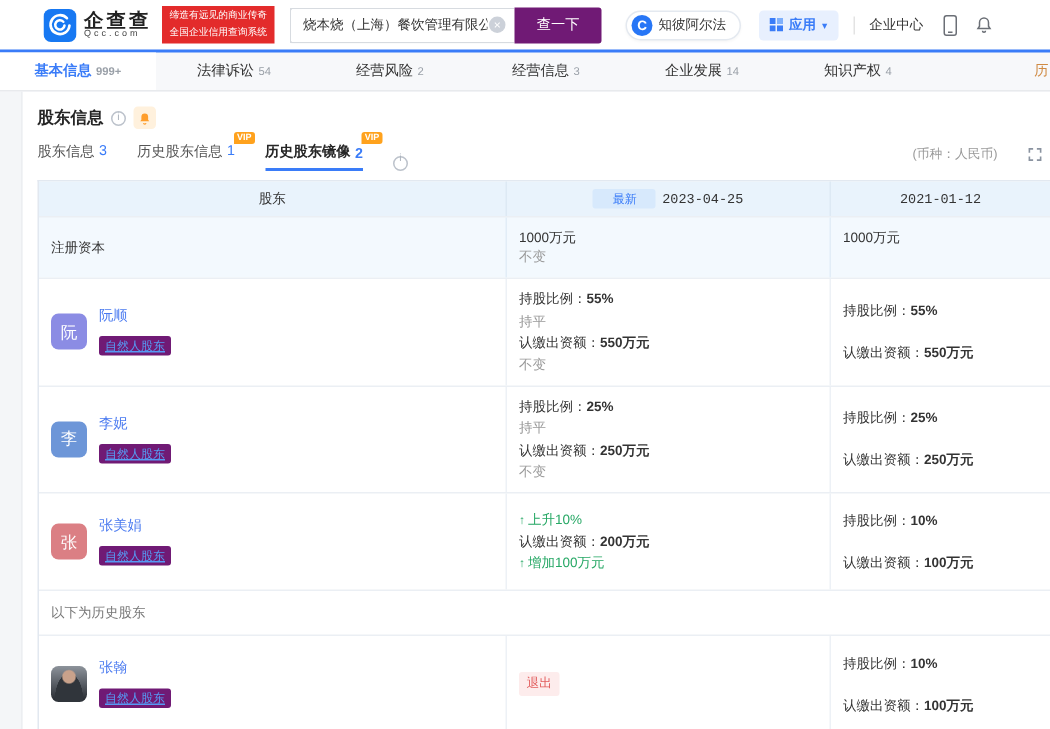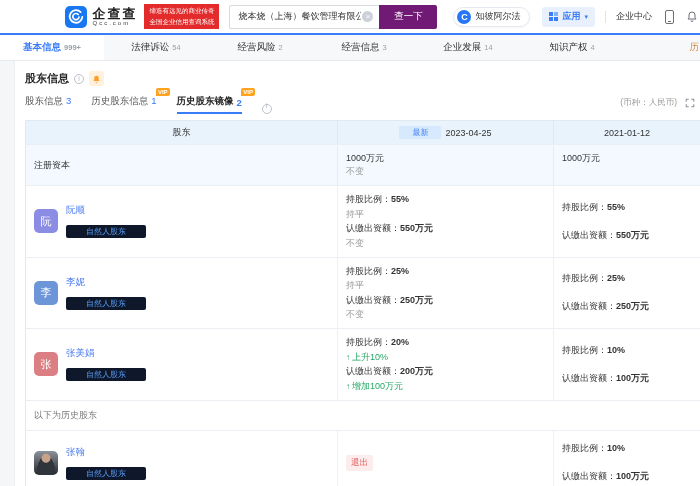--- a/index.html
+++ b/index.html
@@ -1,20 +1,20 @@
 <!DOCTYPE html>
 <html><head>
 <meta charset="utf-8">
 <style>
   * { margin:0; padding:0; box-sizing:border-box; }
   html,body { width:700px; height:486px; overflow:hidden; background:#fff;
     font-family:"Liberation Sans","DejaVu Sans",sans-serif; color:#333; }
 
   
-  .topbar { height:33px; display:flex; align-items:center; padding-left:29px; background:#fff;justify-content:flex-end; }
+  .topbar { height:33px; display:flex; align-items:center; padding-left:29px; background:#fff; }
   .logo-wrap { display:flex; align-items:center; gap:5px; }
   .logo-icon { width:22px; height:22px; flex:0 0 auto; }
   .brand { font-size:13px; font-weight:bold; color:#222; letter-spacing:2px; line-height:13px; }
   .brand-sub { font-size:6px; color:#444; letter-spacing:2px; line-height:7px; }
   .slogan { margin-left:7px; background:#e32b2b; color:#fff; font-size:6.5px; line-height:1.55;
     padding:2px 5px; white-space:nowrap; }
   .searchbar { margin-left:10px; display:flex; align-items:center; position:relative; }
   .search-input { width:150px; height:24px; border:1px solid #d7dbe0; border-right:none;
     border-radius:2px 0 0 2px; font-size:9px; padding:0 18px 0 8px; color:#333; outline:none;
     font-family:inherit; }
@@ -59,28 +59,28 @@
   .bell-badge { width:15px; height:15px; background:#fff1dd; border-radius:3px;
     display:flex; align-items:center; justify-content:center; cursor:pointer; }
 
   .subtabs { display:flex; align-items:flex-end; gap:20px; font-size:9.5px; color:#555; }
   .subtab { position:relative; padding-bottom:6px; cursor:pointer; display:flex; gap:3px; }
   .subtab .st-count { color:#3a7cf8; }
   .subtab.active { color:#262626; font-weight:bold; padding-bottom:4px; border-bottom:2px solid #3a7cf8;align-items:flex-end; }
   .vip { position:absolute; top:-7px; right:-13px; background:#ffa21d; color:#fff; font-size:6px;
     font-weight:bold; padding:0 2px; line-height:8px; border-radius:2px 2px 2px 0; }
   .subtab-info { padding-bottom:7px; }
-  .right-note { margin-left:auto; display:flex; align-items:center; gap:8px; padding-bottom:5px; padding-right:5px;}
+  .right-note { margin-left:auto; display:flex; align-items:center; gap:20px; padding-bottom:5px; padding-right:5px;}
   .currency { font-size:8.5px; color:#999; }
   .expand-ic { display:flex; cursor:pointer; }
 
   
   .table { margin-top:6px; border:1px solid #e2e8f0; border-right:none; }
   .tr { display:grid; grid-template-columns:312px 216px 1fr; border-top:1px solid #ebeff4; }
-  .tr:first-child { border-top:none; }
+  .tr:first-child { border-top:none;font-family:Liberation Mono, monospace; }
   .td { padding:7px 8px; border-right:1px solid #edf1f6; min-width:0; }
   .td:last-child { border-right:none; }
 
   .thead { background:#e9f3fc; }
   .thead .td { border-right-color:#dde9f4; display:flex; align-items:center; justify-content:center;
     padding:5px 8px; font-size:9px; color:#333; }
   .badge-latest { background:#d7e9fc; color:#3a7cf8; font-size:8px; padding:1px 13px;
     border-radius:2px; margin-right:4px; }
 
   .cap-row { background:#f3f9fe; }
@@ -95,22 +95,22 @@
 
   .sh-row { min-height:65px; }
   .cell-sh { display:flex; align-items:center; gap:8px; }
   .avatar { width:24px; height:24px; border-radius:5px; color:#fff; font-size:11px;
     display:flex; align-items:center; justify-content:center; flex:0 0 auto; }
   .avatar.photo { background:
       radial-gradient(circle at 50% 30%, #c9a28b 0, #c9a28b 4px, rgba(0,0,0,0) 5px),
       radial-gradient(ellipse at 50% 95%, #30353b 0, #30353b 55%, rgba(0,0,0,0) 56%),
       linear-gradient(#8d939b, #23272d); }
   .sh-name { color:#4a7af0; font-size:9.5px; margin-bottom:3px; cursor:pointer; }
-  .sh-tag { display:inline-block; background:#0f172a; color:#569af3; font-size:8px;
-    padding:1px 20px; border-radius:2px; }
+  .sh-tag { display:inline-block; background:#701a75; color:#569af3; font-size:8px;
+    padding:1px 4px; border-radius:2px;text-decoration:underline; }
   .cell-latest, .cell-prev { display:flex; flex-direction:column; justify-content:center; gap:1.5px; }
   .cell-prev { gap:15px; }
   .div-row { grid-column:1 / 4; padding:8px; font-size:9px; color:#777; }
   .cell-exit { display:flex; align-items:center; }
   .badge-exit { background:#fdecec; color:#e25c5c; font-size:8.5px; padding:2px 5px; border-radius:2px; }
 </style>
 </head>
 <body>
 
 <header class="topbar">
@@ -296,21 +296,20 @@
 
       <div class="tr sh-row">
         <div class="td cell-sh">
           <div class="avatar" style="background-color: rgb(219, 127, 132);">张</div>
           <div class="sh-meta">
             <div class="sh-name">张美娟</div>
             <span class="sh-tag">自然人股东</span>
           </div>
         </div>
         <div class="td cell-latest">
-          <div class="line"><span class="lbl">持股比例：</span><b>20%</b></div>
           <div class="line chg up"><span class="arr">↑</span><span>上升10%</span></div>
           <div class="line"><span class="lbl">认缴出资额：</span><b>200万元</b></div>
           <div class="line chg up"><span class="arr">↑</span><span>增加100万元</span></div>
         </div>
         <div class="td cell-prev">
           <div class="line"><span class="lbl">持股比例：</span><b>10%</b></div>
           <div class="line"><span class="lbl">认缴出资额：</span><b>100万元</b></div>
         </div>
       </div>
 

